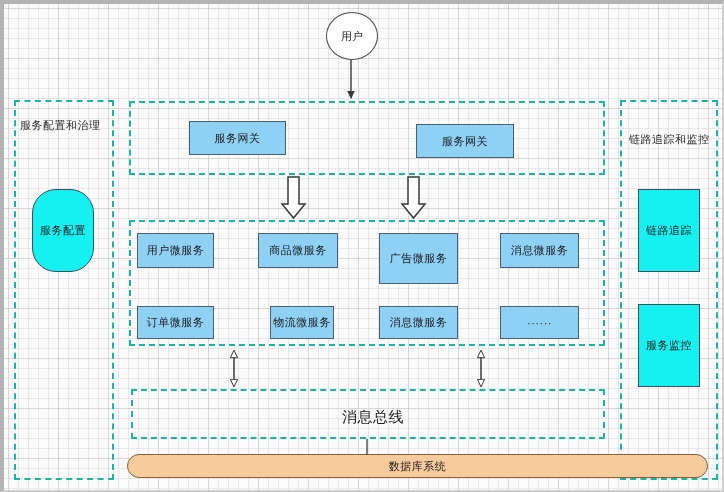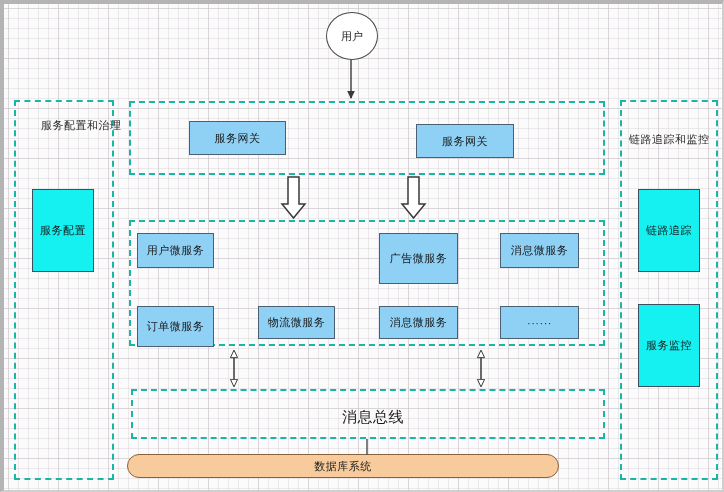--- a/index.html
+++ b/index.html
@@ -98,23 +98,23 @@
 </head>
 <body>
 
 <div id="canvas">
 
   <div class="ellipse" style="left:322px; top:8px; width:52px; height:48px;">
     <span>用户</span>
   </div>
 
   <div class="group" style="left:10px; top:96px; width:100px; height:380px;"></div>
-  <div class="group-title" style="left:37px; top:114px;">服务配置和治理</div>
-
-  <div class="node node-cyan" style="left:28px; top:185px; width:62px; height:83px;">
+  <div class="group-title" style="left:16px; top:114px;">服务配置和治理</div>
+
+  <div class="node node-cyan" style="left:28px; top:185px; width:62px; height:83px;border-radius:24px;">
     <span>服务配置</span>
   </div>
 
   <div class="group" style="left:616px; top:96px; width:98px; height:380px;"></div>
   <div class="group-title" style="left:625px; top:114px;margin-top:14px;">链路追踪和监控</div>
 
   <div class="node node-cyan" style="left:634px; top:185px; width:62px; height:83px;">
     <span>链路追踪</span>
   </div>
   <div class="node node-cyan" style="left:634px; top:300px; width:62px; height:83px;">
@@ -128,44 +128,47 @@
   </div>
   <div class="node node-blue" style="left:412px; top:120px; width:98px; height:34px;">
     <span>服务网关</span>
   </div>
 
   <div class="group" style="left:125px; top:216px; width:476px; height:126px;"></div>
 
   <div class="node node-blue" style="left:133px; top:229px; width:77px; height:35px;text-align:right;">
     <span>用户微服务</span>
   </div>
+  <div class="node node-blue" style="left:254px; top:229px; width:80px; height:35px;">
+    <span>商品微服务</span>
+  </div>
   <div class="node node-blue" style="left:375px; top:229px; width:79px; height:51px;">
     <span>广告微服务</span>
   </div>
   <div class="node node-blue" style="left:496px; top:229px; width:79px; height:35px;">
     <span>消息微服务</span>
   </div>
 
-  <div class="node node-blue" style="left:133px; top:302px; width:77px; height:41px;">
+  <div class="node node-blue" style="left:133px; top:302px; width:77px; height:33px;">
     <span>订单微服务</span>
   </div>
-  <div class="node node-blue" style="left:254px; top:302px; width:77px; height:33px;">
+  <div class="node node-blue" style="left:266px; top:302px; width:64px; height:33px;">
     <span>物流微服务</span>
   </div>
   <div class="node node-blue" style="left:375px; top:302px; width:79px; height:33px;">
     <span>消息微服务</span>
   </div>
   <div class="node node-blue" style="left:496px; top:302px; width:79px; height:33px;">
     <span>······</span>
   </div>
 
   <div class="group" style="left:127px; top:385px; width:474px; height:50px;"></div>
   <div class="bus-label" style="left:338px; top:404px;">消息总线</div>
 
-  <div class="node node-pill" style="left:123px; top:450px; width:432px; height:24px;">
+  <div class="node node-pill" style="left:123px; top:450px; width:581px; height:24px;">
     <span>数据库系统</span>
   </div>
 
   <svg class="overlay" viewBox="0 0 724 492" xmlns="http://www.w3.org/2000/svg">
     <defs>
       <marker id="arrowSolid" markerWidth="9" markerHeight="9" refX="7" refY="4.5" orient="auto" markerUnits="userSpaceOnUse">
         <path d="M0,0.7 L8,4.5 L0,8.3 Z" fill="#3a3a3a"></path>
       </marker>
       <marker id="arrowThinStart" markerWidth="9" markerHeight="9" refX="1.5" refY="4.5" orient="auto" markerUnits="userSpaceOnUse">
         <path d="M8.2,0.9 L0.6,4.5 L8.2,8.1 Z" fill="#ffffff" stroke="#3a3a3a" stroke-width="1"></path>

